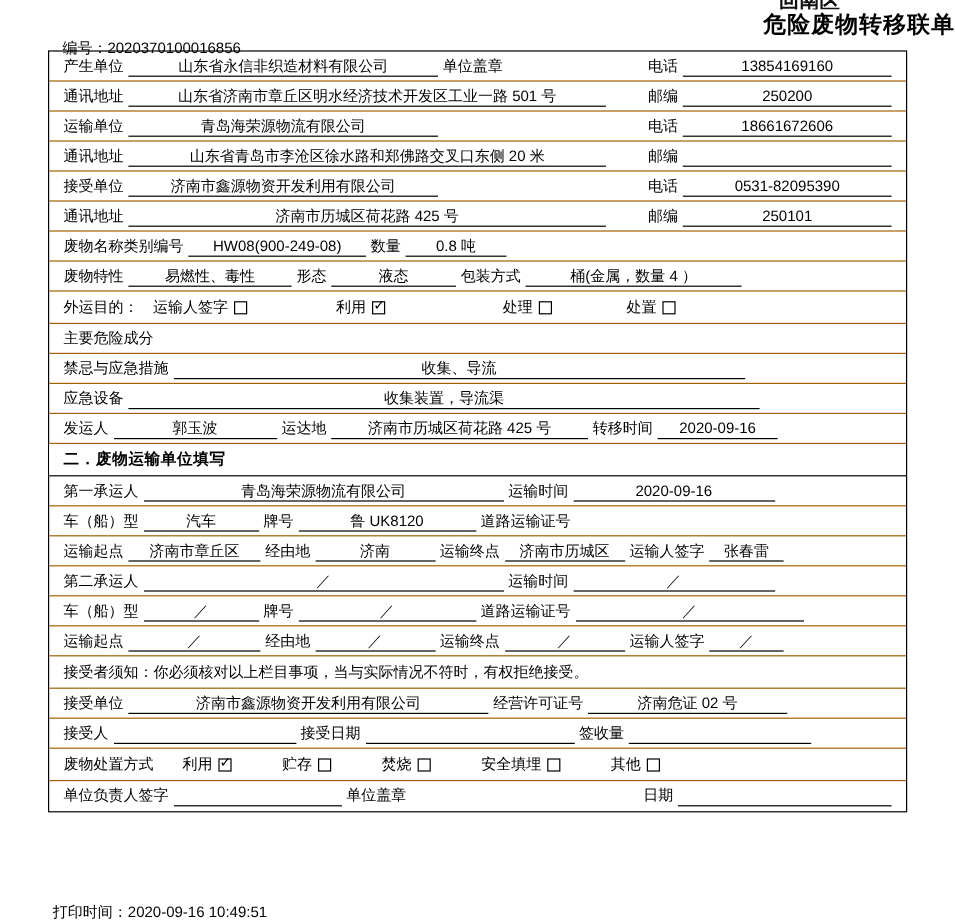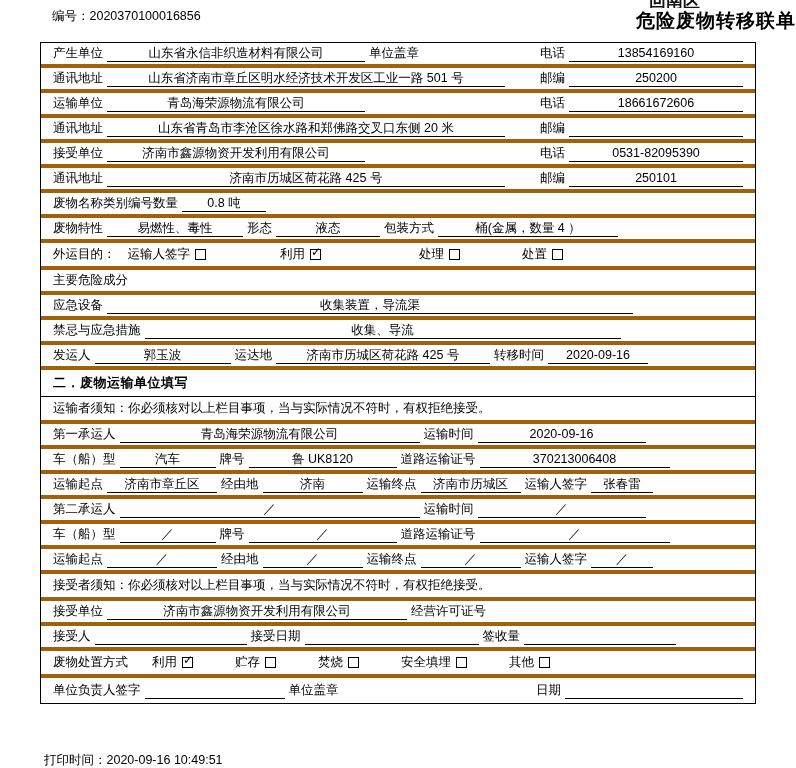--- a/index.html
+++ b/index.html
@@ -22,21 +22,21 @@
     height: 768px;
   }
   
   .header-row {
     position: relative;
     height: 34px;
   }
   .doc-no {
     position: absolute;
     left: 52px;
-    top: 8px;
+    top: 32px;
     font-size: 12.5px;
     white-space: nowrap;
   }
   .doc-title {
     position: absolute;
     left: 0;
     right: 0;
     top: 8px;
     text-align: right;
     font-size: 19px;
@@ -68,21 +68,21 @@
     font-weight: bold;
     font-size: 13px;
     padding: 4px 0 4px 12px;
     background: #fff;
     letter-spacing: 0.5px;
   }
   .row {
     display: flex;
     align-items: center;
     height: 25px;
-    border-bottom: 4px solid #a16207;
+    border-bottom: 1px solid #a16207;
     padding-left: 12px;
     padding-right: 8px;
     box-sizing: border-box;
   }
   .row.last {
     border-bottom: none;
   }
   .row.tall {
     height: 27px;
   }
@@ -202,20 +202,21 @@
       <span class="lbl">通讯地址</span>
       <span class="val" style="width:398px">济南市历城区荷花路 425 号</span>
       <span class="spacer"></span>
       <span class="lbl">邮编</span>
       <span class="val" style="width:174px">250101</span>
     </div>
 
     <div class="row">
       <span class="lbl">废物名称</span>
       <span class="lbl">类别编号</span>
+      <span class="val" style="width:148px">HW08(900-249-08)</span>
       <span class="lbl">数量</span>
       <span class="val" style="width:84px">0.8 吨</span>
     </div>
 
     <div class="row">
       <span class="lbl">废物特性</span>
       <span class="val" style="width:136px">易燃性、毒性</span>
       <span class="lbl">形态</span>
       <span class="val" style="width:104px">液态</span>
       <span class="lbl">包装方式</span>
@@ -232,58 +233,54 @@
       <span class="chk"></span>
       <span class="lbl" style="margin-left:60px">处置</span>
       <span class="chk"></span>
     </div>
 
     <div class="row">
       <span class="lbl">主要危险成分</span>
     </div>
 
     <div class="row">
+      <span class="lbl">禁忌与应急措施</span>
+      <span class="val" style="width:476px">收集、导流</span>
+    </div>
+
+    <div class="row">
       <span class="lbl">应急设备</span>
       <span class="val" style="width:526px">收集装置，导流渠</span>
-    </div>
-
-    <div class="row">
-      <span class="lbl">禁忌与应急措施</span>
-      <span class="val" style="width:476px">收集、导流</span>
     </div>
 
     <div class="row">
       <span class="lbl">发运人</span>
       <span class="val" style="width:136px">郭玉波</span>
       <span class="lbl">运达地</span>
       <span class="val" style="width:214px">济南市历城区荷花路 425 号</span>
       <span class="lbl">转移时间</span>
       <span class="val" style="width:100px">2020-09-16</span>
     </div>
 
     <div class="sect-title">二．废物运输单位填写</div>
 
-    <div class="row tall">
-      <span class="notice" style="padding-left:0">运输者须知：你必须核对以上栏目事项，当与实际情况不符时，有权拒绝接受。</span>
-    </div>
 
     <div class="row">
       <span class="lbl">第一承运人</span>
       <span class="val" style="width:300px">青岛海荣源物流有限公司</span>
       <span class="lbl">运输时间</span>
       <span class="val" style="width:168px">2020-09-16</span>
     </div>
 
     <div class="row">
       <span class="lbl">车（船）型</span>
       <span class="val" style="width:96px">汽车</span>
       <span class="lbl">牌号</span>
       <span class="val" style="width:148px">鲁 UK8120</span>
       <span class="lbl">道路运输证号</span>
-      <span class="val" style="width:190px">370213006408</span>
     </div>
 
     <div class="row">
       <span class="lbl">运输起点</span>
       <span class="val" style="width:110px">济南市章丘区</span>
       <span class="lbl">经由地</span>
       <span class="val" style="width:100px">济南</span>
       <span class="lbl">运输终点</span>
       <span class="val" style="width:100px">济南市历城区</span>
       <span class="lbl">运输人签字</span>
@@ -319,20 +316,21 @@
 
 
     <div class="row tall">
       <span class="notice" style="padding-left:0">接受者须知：你必须核对以上栏目事项，当与实际情况不符时，有权拒绝接受。</span>
     </div>
 
     <div class="row">
       <span class="lbl">接受单位</span>
       <span class="val" style="width:300px">济南市鑫源物资开发利用有限公司</span>
       <span class="lbl">经营许可证号</span>
+      <span class="val" style="width:166px">济南危证 02 号</span>
     </div>
 
     <div class="row">
       <span class="lbl">接受人</span>
       <span class="val blank" style="width:152px"></span>
       <span class="lbl">接受日期</span>
       <span class="val blank" style="width:174px"></span>
       <span class="lbl">签收量</span>
       <span class="val blank" style="width:152px"></span>
     </div>

